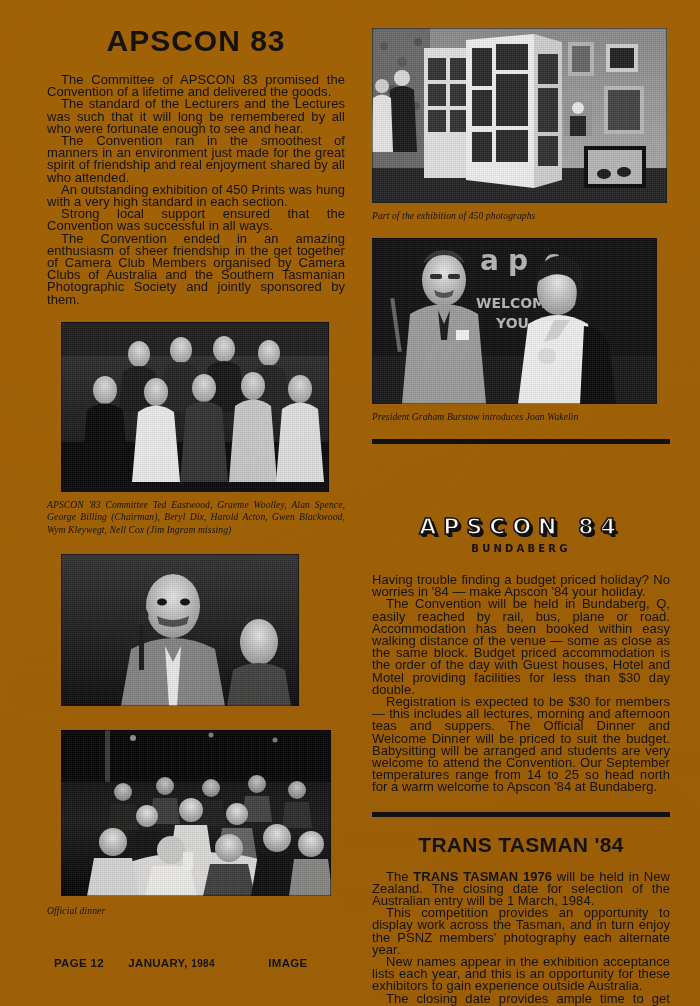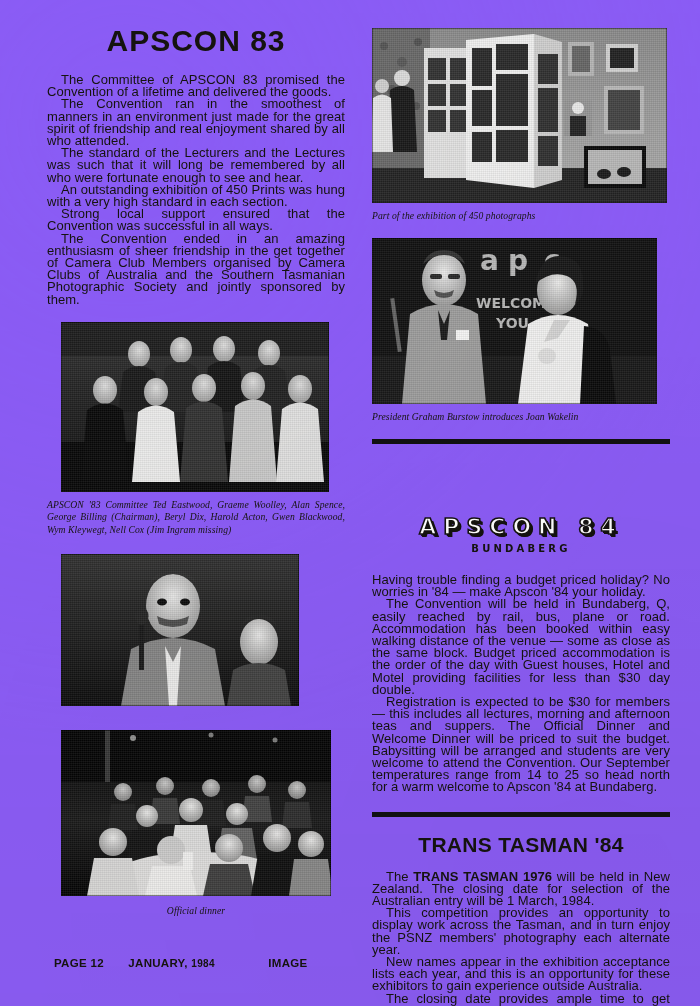--- a/index.html
+++ b/index.html
@@ -4,21 +4,21 @@
 <style>
   html, body {
     margin: 0;
     padding: 0;
     background: #8a8a8a;
   }
   .page {
     position: relative;
     width: 700px;
     height: 1006px;
-    background: #8b5cf6;
+    background: #a16207;
     overflow: hidden;
     font-family: "Liberation Sans", sans-serif;
     color: #15130f;
   }
   
   .page::before {
     content: "";
     position: absolute;
     inset: 0;
     pointer-events: none;
@@ -155,22 +155,22 @@
 </head>
 <body>
 
 <div class="page">
 
   <div class="col-left">
 
     <h1 class="masthead">APSCON 83</h1>
 
     <p class="body">The Committee of APSCON 83 promised the Convention of a lifetime and delivered the goods.</p>
+    <p class="body">The standard of the Lecturers and the Lectures was such that it will long be remembered by all who were fortunate enough to see and hear.</p>
     <p class="body">The Convention ran in the smoothest of manners in an environment just made for the great spirit of friendship and real enjoyment shared by all who attended.</p>
-    <p class="body">The standard of the Lecturers and the Lectures was such that it will long be remembered by all who were fortunate enough to see and hear.</p>
     <p class="body">An outstanding exhibition of 450 Prints was hung with a very high standard in each section.</p>
     <p class="body">Strong local support ensured that the Convention was successful in all ways.</p>
     <p class="body">The Convention ended in an amazing enthusiasm of sheer friendship in the get together of Camera Club Members organised by Camera Clubs of Australia and the Southern Tasmanian Photographic Society and jointly sponsored by them.</p>
 
     <div class="photo" style="width:268px;height:170px;margin:16px 0 0 14px;">
       <svg viewBox="0 0 268 170" preserveAspectRatio="none" aria-hidden="true">
         <defs>
           <linearGradient id="cgBg" x1="0" y1="0" x2="0" y2="1">
             <stop offset="0%" stop-color="#3b3a38"></stop>
             <stop offset="45%" stop-color="#2b2a29"></stop>
@@ -300,21 +300,21 @@
           <circle cx="216" cy="108" r="14" fill="url(#skin3)"></circle>
             <path d="M197 124 h38 l7 42 h-52z" fill="#191817"></path>
           <circle cx="250" cy="114" r="13" fill="url(#skin3)"></circle>
             <path d="M233 129 h34 l5 37 h-44z" fill="#8e887e"></path>
         </g>
         <rect x="122" y="122" width="10" height="18" fill="#f0ece4" opacity=".9"></rect>
         <rect width="270" height="166" fill="none" stroke="#0d0c0b" stroke-width="1"></rect>
       </svg>
       <div class="grain"></div>
     </div>
-    <p class="caption flush" style="margin-top:9px;text-align:center;">Official dinner</p>
+    <p class="caption flush" style="margin-top:9px;">Official dinner</p>
   </div>
 
   <div class="col-right">
 
     <div class="photo" style="width:295px;height:175px;">
       <svg viewBox="0 0 295 175" preserveAspectRatio="none" aria-hidden="true">
         <defs>
           <linearGradient id="exWall" x1="0" y1="0" x2="0" y2="1">
             <stop offset="0%" stop-color="#8e897f"></stop>
             <stop offset="100%" stop-color="#aeaaa1"></stop>

